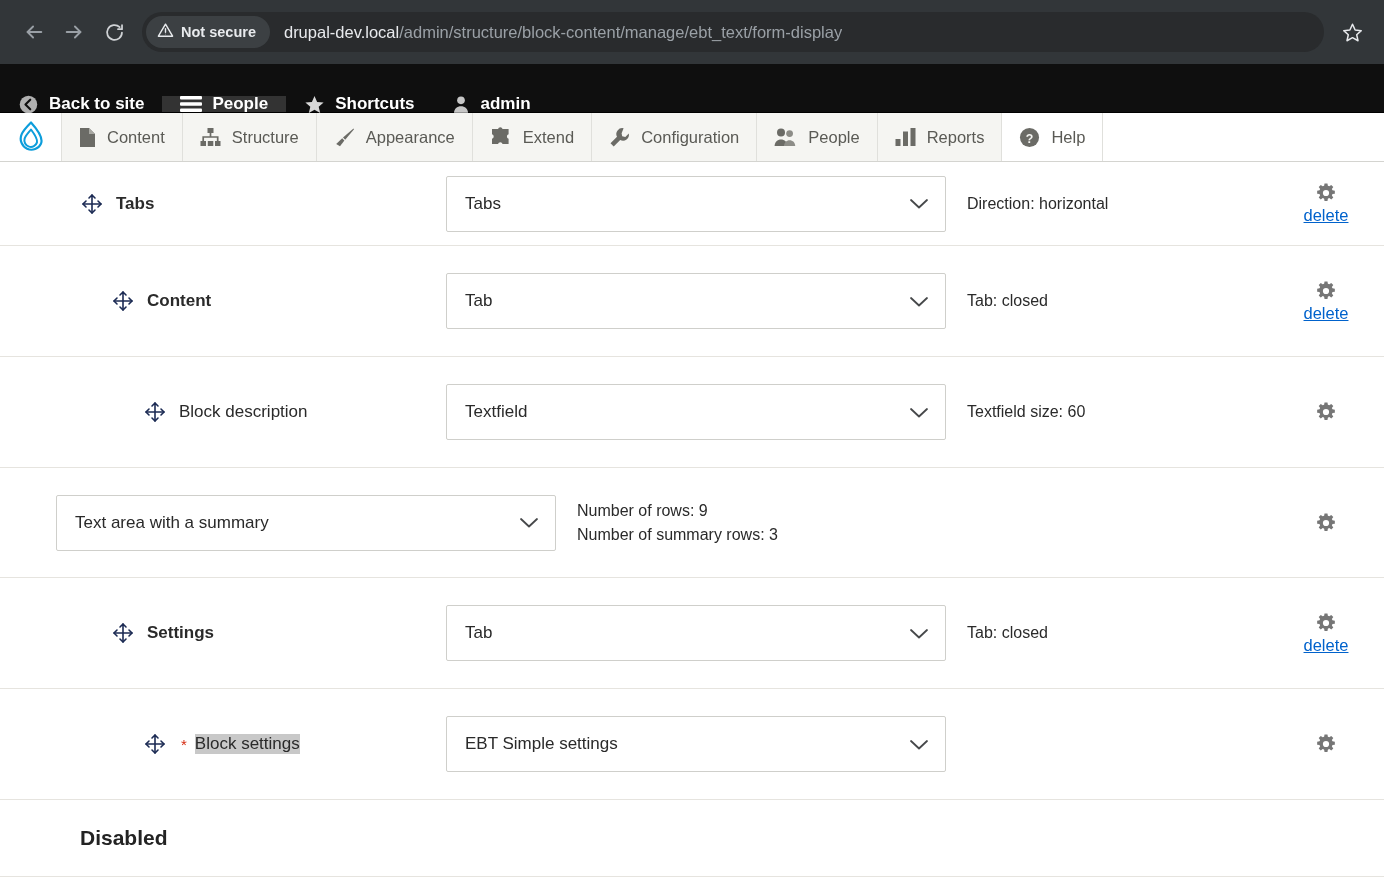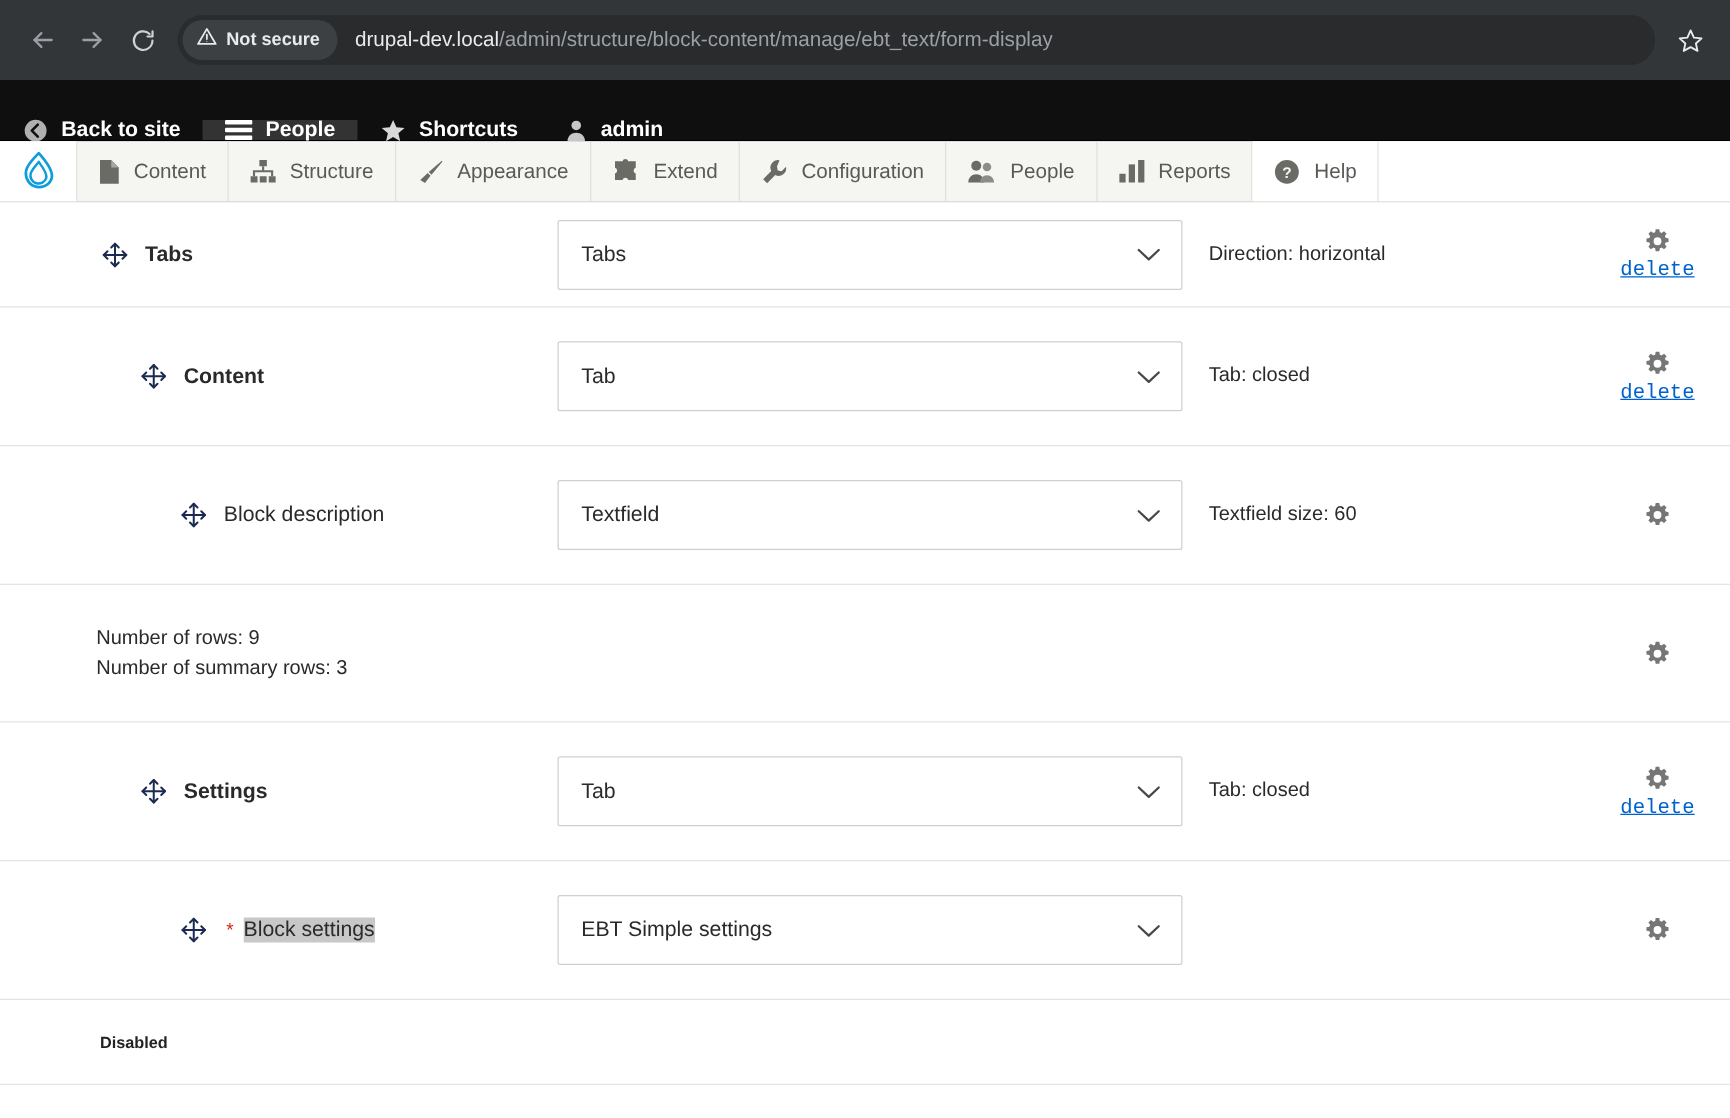--- a/index.html
+++ b/index.html
@@ -200,35 +200,34 @@
 
   .cell-ops {
     flex: 0 0 90px;
     width: 90px;
     align-self: center;
     display: flex;
     flex-direction: column;
     align-items: center;
     gap: 2px;
     padding-left: 6px;
-    font-family: Liberation Mono, monospace;
   }
   .gear-btn { display: flex; align-items: center; justify-content: center; cursor: pointer; }
   .delete-link {
     font-size: 16.5px;
     color: #0062cc;
     text-decoration: underline;
     cursor: pointer;
   }
 
   
   .section-header-row {
     border-bottom: 1px solid #e6e4df;
     padding: 26px 16px 26px 80px;
-    font-size: 13px;
+    font-size: 21px;
     font-weight: bold;
     color: #232323;
   }
 </style>
 </head>
 <body>
 
 <div id="browser-chrome">
 
   <div class="nav-btn">
@@ -516,20 +515,30 @@
     <div class="cell-ops">
       <span class="gear-btn">
         <svg width="22" height="22" viewBox="0 0 24 24" fill="#767676">
           <path d="M13.6 1.5h-3.2l-.45 2.6a8.4 8.4 0 0 0-1.55.64L6.3 3.2 4.05 5.45 5.6 7.55a8.4 8.4 0 0 0-.64 1.55L2.36 9.5v3.2l2.6.45c.16.54.38 1.06.64 1.55L4.05 16.8l2.25 2.25 2.1-1.55c.49.26 1.01.48 1.55.64l.45 2.6h3.2l.45-2.6c.54-.16 1.06-.38 1.55-.64l2.1 1.55 2.25-2.25-1.55-2.1c.26-.49.48-1.01.64-1.55l2.6-.45V9.5l-2.6-.45a8.4 8.4 0 0 0-.64-1.55l1.55-2.1L17.7 3.2l-2.1 1.54a8.4 8.4 0 0 0-1.55-.64zM12 8.6a3.4 3.4 0 1 1 0 6.8 3.4 3.4 0 0 1 0-6.8z"></path>
         </svg>
       </span>
     </div>
   </div>
 
   <div class="field-row">
+    <div class="cell-widget">
+      <div class="select-box">
+        <span>Text area with a summary</span>
+        <span class="chev">
+          <svg width="20" height="13" viewBox="0 0 20 13" fill="none" stroke="#46484a" stroke-width="1.8" stroke-linecap="round" stroke-linejoin="round">
+              <polyline points="2,3 10,10.5 18,3"></polyline>
+            </svg>
+        </span>
+      </div>
+    </div>
     <div class="cell-summary">
       <div>Number of rows: 9</div>
       <div>Number of summary rows: 3</div>
     </div>
     <div class="cell-ops">
       <span class="gear-btn">
         <svg width="22" height="22" viewBox="0 0 24 24" fill="#767676">
           <path d="M13.6 1.5h-3.2l-.45 2.6a8.4 8.4 0 0 0-1.55.64L6.3 3.2 4.05 5.45 5.6 7.55a8.4 8.4 0 0 0-.64 1.55L2.36 9.5v3.2l2.6.45c.16.54.38 1.06.64 1.55L4.05 16.8l2.25 2.25 2.1-1.55c.49.26 1.01.48 1.55.64l.45 2.6h3.2l.45-2.6c.54-.16 1.06-.38 1.55-.64l2.1 1.55 2.25-2.25-1.55-2.1c.26-.49.48-1.01.64-1.55l2.6-.45V9.5l-2.6-.45a8.4 8.4 0 0 0-.64-1.55l1.55-2.1L17.7 3.2l-2.1 1.54a8.4 8.4 0 0 0-1.55-.64zM12 8.6a3.4 3.4 0 1 1 0 6.8 3.4 3.4 0 0 1 0-6.8z"></path>
         </svg>
       </span>

